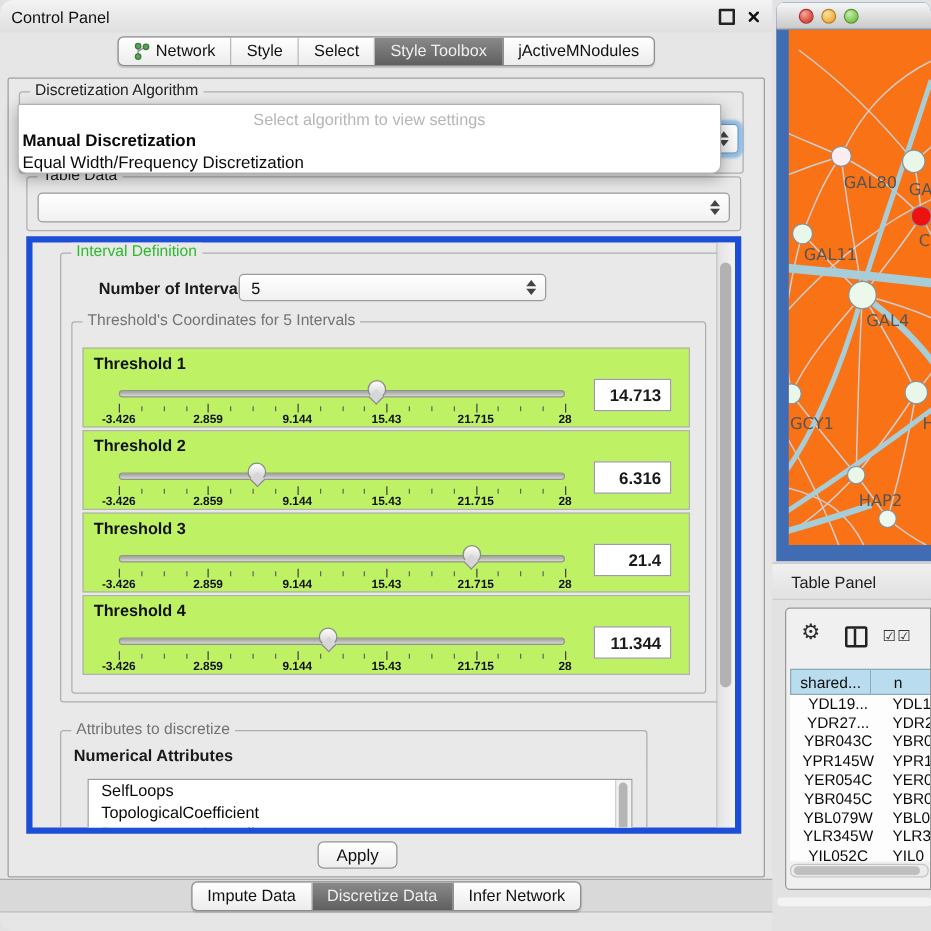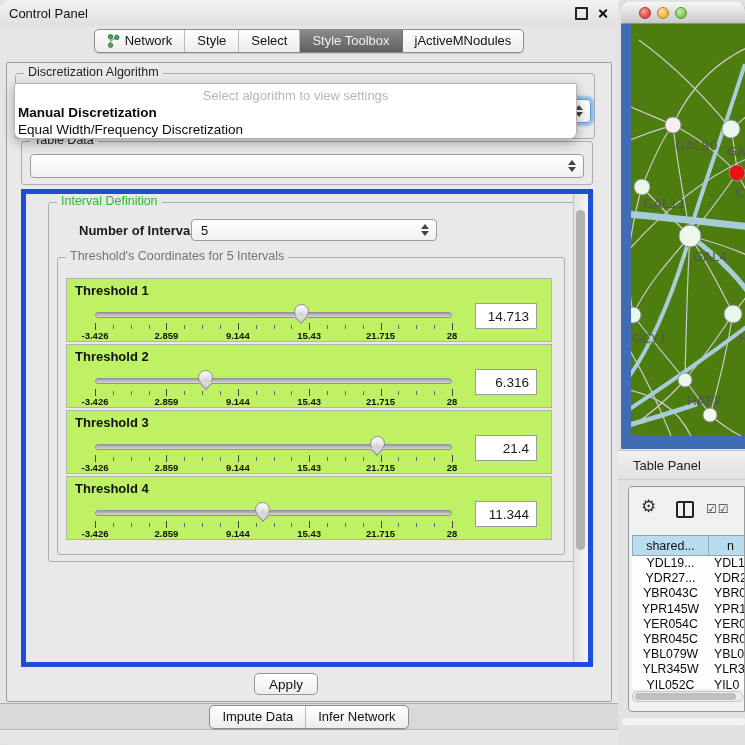--- a/index.html
+++ b/index.html
@@ -52,50 +52,50 @@
   .thr-box{position:absolute;left:8px;width:486px;height:64px;border:1px solid #b2b2b2;background:#bef264;box-sizing:border-box;}
   .thr-label{position:absolute;left:8px;top:4px;font-weight:bold;font-size:13px;color:#111;}
   .track{position:absolute;left:28px;top:33px;width:357px;height:6px;border-radius:3px;background:linear-gradient(#9f9f9f,#d8d8d8);border:1px solid #929292;box-sizing:border-box;}
   .thumb-knob{position:absolute;top:25px;width:15px;height:15px;background:linear-gradient(#fdfdfd,#cfcfcf);border:1px solid #8a8a8a;border-radius:50%;box-sizing:border-box;z-index:3;}
   .thumb-knob::after{content:'';position:absolute;left:50%;bottom:-4px;width:8px;height:8px;background:#d6d6d6;border-right:1px solid #8a8a8a;border-bottom:1px solid #8a8a8a;transform:translateX(-50%) rotate(45deg);}
   .ticks{position:absolute;left:28px;top:44px;width:357px;height:7px;}
   .tick{position:absolute;top:2px;width:1px;height:4px;background:#666;}
   .tick.major{top:0;height:7px;background:#444;}
   .tick-labels{position:absolute;left:28px;top:51px;width:357px;height:11px;}
   .tick-label{position:absolute;transform:translateX(-50%);font-size:9.5px;font-weight:bold;color:#111;white-space:nowrap;}
-  .thr-value{position:absolute;left:408px;top:24px;width:62px;height:26px;background:#fff;border:1px solid #9c9c9c;display:flex;align-items:center;justify-content:flex-end;padding-right:7px;font-size:13.5px;box-sizing:border-box;}
+  .thr-value{position:absolute;left:408px;top:24px;width:62px;height:26px;background:#fff;border:1px solid #9c9c9c;display:flex;align-items:center;justify-content:flex-end;padding-right:7px;font-size:13.5px;box-sizing:border-box;font-weight:bold;}
 
   
   #attr-list{position:absolute;left:21px;top:38px;width:436px;height:108px;background:#fff;border:1px solid #9d9d9d;box-sizing:border-box;overflow:hidden;}
   .attr-item{font-size:13px;height:16px;padding:1px 0 0 10px;color:#0a0a0a;white-space:nowrap;}
   #attr-scroll{position:absolute;right:0;top:0;bottom:0;width:12px;background:#f1f1f1;border-left:1px solid #cfcfcf;}
   #attr-scroll .thumb{position:absolute;left:2px;top:2px;width:7px;height:46px;background:#b5b5b5;border-radius:4px;}
 
   #apply-btn{position:absolute;left:247px;top:610px;width:64px;height:22px;background:linear-gradient(#ffffff,#ededed);border:1px solid #969696;border-radius:5px;font-size:13.5px;display:flex;align-items:center;justify-content:center;color:#111;cursor:default;}
 
   
   #right-region{position:absolute;left:618px;top:0;width:127px;height:745px;background:#e2e2e2;}
   #net-window{position:absolute;left:3px;top:2px;width:124px;height:447px;background:#3f6cb3;border-radius:6px 0 0 0;}
   #net-titlebar{position:absolute;left:0;top:0;width:124px;height:22px;background:linear-gradient(#f6f6f6,#c9c9c9);border-radius:6px 0 0 0;border-bottom:1px solid #8f8f8f;box-sizing:border-box;}
   .light{position:absolute;top:5px;width:12px;height:12px;border-radius:50%;box-sizing:border-box;}
   .light.red{left:18px;background:radial-gradient(circle at 35% 30%,#f6a8a1,#e0544a 60%,#c23b31);border:1px solid #a83227;}
   .light.yellow{left:36px;background:radial-gradient(circle at 35% 30%,#fbe0a2,#f3b84b 60%,#d6992f);border:1px solid #b4801f;}
   .light.green{left:54px;background:radial-gradient(circle at 35% 30%,#c8ecae,#84cc5c 60%,#63a83e);border:1px solid #579336;}
-  #net-canvas{position:absolute;left:10px;top:22px;width:114px;height:412px;background:#4d7c0f;overflow:hidden;}
+  #net-canvas{position:absolute;left:10px;top:22px;width:114px;height:412px;background:#f97316;overflow:hidden;}
 
   #tp-titlebar{position:absolute;left:0;top:450px;width:127px;height:30px;background:linear-gradient(#f0f0f0,#e1e1e1);border-top:1px solid #c3c3c3;border-bottom:1px solid #cdcdcd;display:flex;align-items:center;padding-left:15px;box-sizing:border-box;font-size:13px;color:#1c1c1c;}
   #tp-body{position:absolute;left:10px;top:486px;width:117px;height:226px;background:#f0f0f0;border:1px solid #999;border-radius:4px 0 0 4px;box-sizing:border-box;overflow:hidden;}
   #tp-toolbar{position:absolute;left:0;top:0;width:100%;height:46px;}
   #gear-ic{position:absolute;left:12px;top:11px;font-family:"DejaVu Sans",sans-serif;font-size:17px;color:#2e2e2e;line-height:1;}
   #col-ic{position:absolute;left:47px;top:14px;width:14px;height:13px;border:2px solid #222;border-radius:2px;}
   #col-ic::after{content:'';position:absolute;left:5px;top:0;width:2px;height:13px;background:#222;}
   #check-ics{position:absolute;left:77px;top:15px;font-family:"DejaVu Sans",sans-serif;font-size:12px;color:#333;letter-spacing:1px;}
   #tp-header{position:absolute;left:3px;top:48px;width:114px;height:21px;display:flex;}
   .hcell{background:#b9ddee;border:1px solid #8fa9b8;border-left:none;box-sizing:border-box;font-size:12.5px;color:#111;display:flex;align-items:center;overflow:hidden;white-space:nowrap;}
-  .hcell.c1{width:77px;justify-content:center;border-left:1px solid #8fa9b8;}
+  .hcell.c1{width:65px;justify-content:center;border-left:1px solid #8fa9b8;}
   .hcell.c2{flex:1;padding-left:18px;}
   #tp-rows{position:absolute;left:3px;top:69px;width:114px;height:133px;overflow:hidden;background:#fdfdfd;}
   .trow{display:flex;height:15.2px;font-size:12.3px;color:#0a0a0a;}
   .trow .c1{width:77px;text-align:center;overflow:hidden;white-space:nowrap;}
   .trow .c2{flex:1;padding-left:5px;overflow:hidden;white-space:nowrap;}
   #tp-hscroll{position:absolute;left:3px;top:204px;width:111px;height:11px;background:#ececec;border:1px solid #c5c5c5;border-radius:5px;box-sizing:border-box;}
   #tp-hscroll .thumb{position:absolute;left:2px;top:1px;width:101px;height:7px;background:#bfbfbf;border-radius:4px;}
   #tp-bottomband{position:absolute;left:4px;top:718px;width:123px;height:7px;background:#f3f3f3;border-radius:3px;}
 
   svg text{font-family:"DejaVu Sans",sans-serif;}
@@ -333,33 +333,50 @@
                     <span class="tick-label" style="left: 60%;">15.43</span>
                     <span class="tick-label" style="left: 80%;">21.715</span>
                     <span class="tick-label" style="left: 100%;">28</span>
                   </div>
                   <div class="thr-value">11.344</div>
                 </div>
               </div>
           </div>
         </div>
 
+        <div class="groupbox" style="left:22px;top:390px;width:470px;height:150px;">
+          <span class="legend blue">Attributes to discretize</span>
+          <span class="abs" style="left:10px;top:12px;font-weight:bold;">Numerical Attributes</span>
+          <div id="attr-list">
+            <div id="attr-items">
+                <div class="attr-item">SelfLoops</div>
+                <div class="attr-item">TopologicalCoefficient</div>
+                <div class="attr-item">BetweennessCentrality</div>
+              </div>
+            <div id="attr-scroll">
+                <div class="thumb"></div>
+              </div>
+          </div>
+        </div>
 
         <div class="vscroll">
           <div class="thumb" style="top:16px;height:340px;"></div>
         </div>
       </div>
 
       <button id="apply-btn">Apply</button>
     </div>
 
     <div id="bottom-tabsrow">
       <span class="seg-group" id="bottomTabs">
           <span class="seg">
             <span>Impute Data</span>
+          </span>
+          <span class="seg active">
+            <span>Discretize Data</span>
           </span>
           <span class="seg">
             <span>Infer Network</span>
           </span>
         </span>
     </div>
   </div>
 
   <div id="right-region">
 

